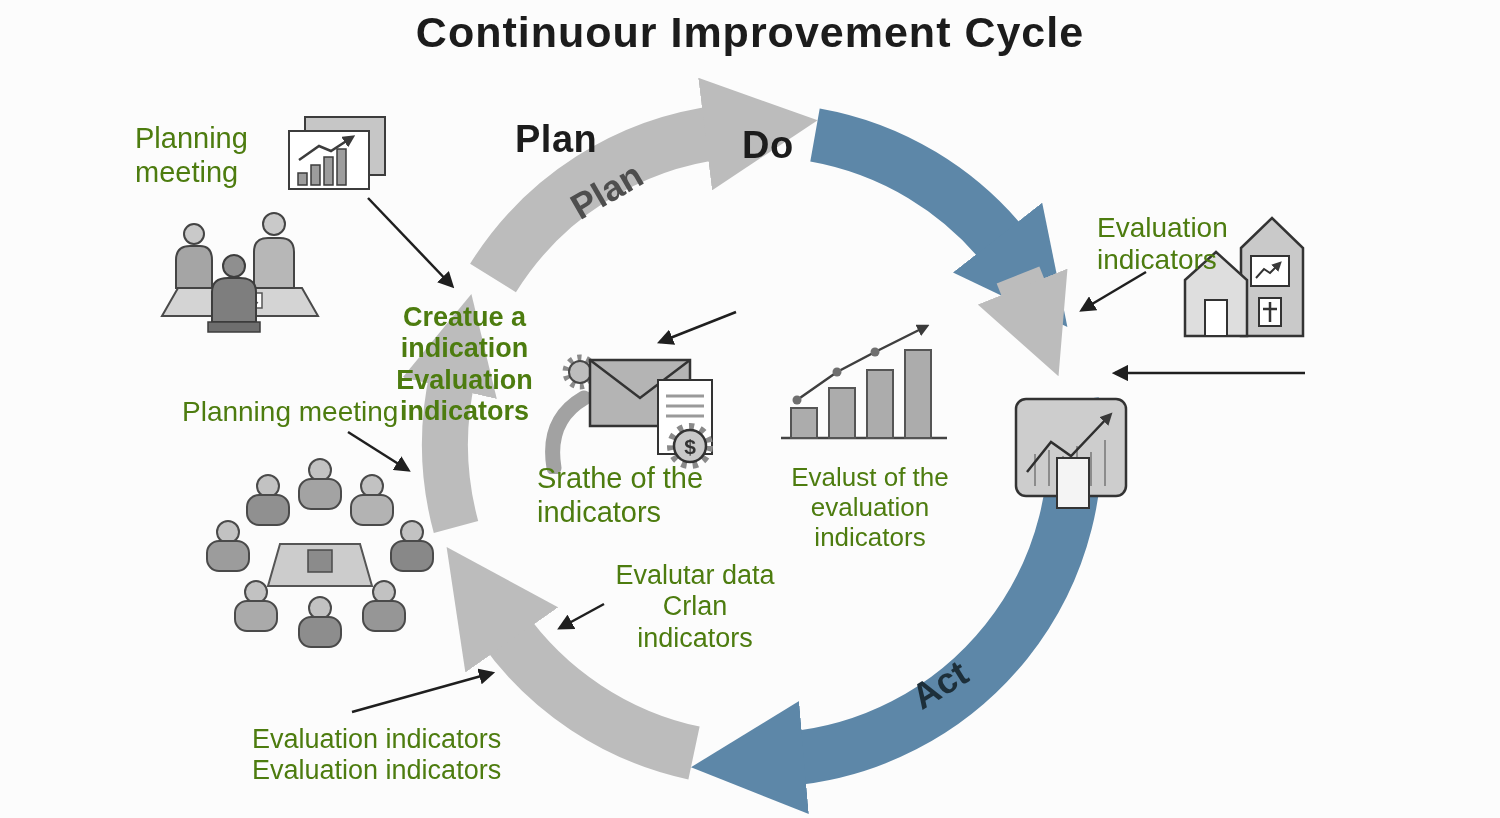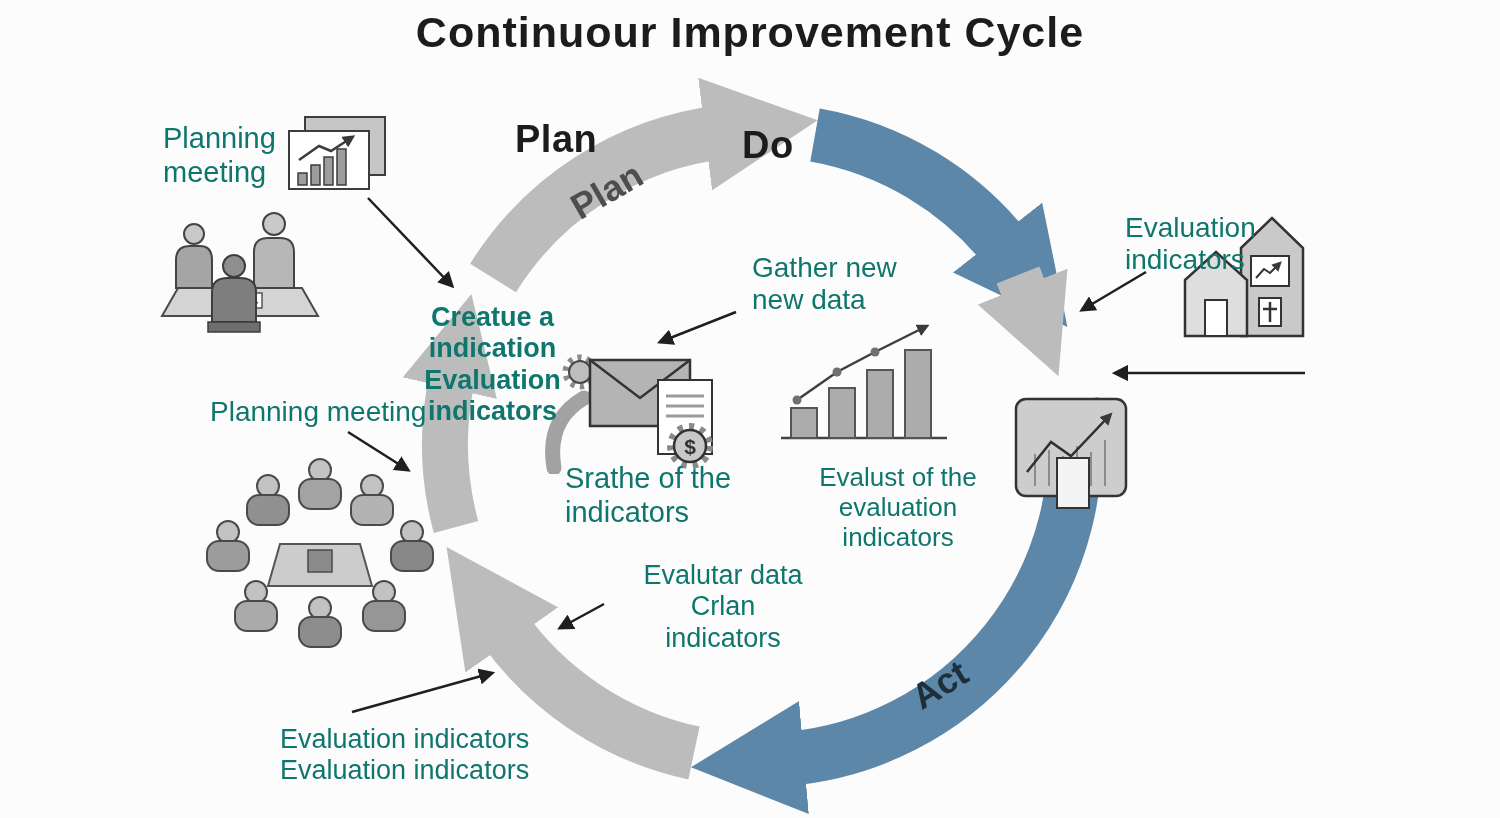--- a/index.html
+++ b/index.html
@@ -3,21 +3,21 @@
 <meta charset="utf-8">
 <style>
   * { margin:0; padding:0; box-sizing:border-box; }
   body { background:#e8e8e8; }
   .canvas {
     position:relative; width:1500px; height:818px;
     background:#fcfcfc; overflow:hidden;
     font-family:"Liberation Sans", sans-serif; color:#1c1c1c;
   }
   .arrows { position:absolute; left:0; top:0; width:1500px; height:818px; }
-  .label { position:absolute; white-space:pre-line; line-height:1.16; font-size:27px; color:#0f766e;margin-left:28px; }
+  .label { position:absolute; white-space:pre-line; line-height:1.16; font-size:27px; color:#4d7c0f; }
   .label.big { font-size:29px; }
   .phase { position:absolute; font-weight:700; font-size:38px; letter-spacing:.5px; }
   .rot { position:absolute; font-weight:700; font-size:36px; text-align:center; }
   .icon-box { position:absolute; }
   .title { position:absolute; left:0; right:0; top:8px; text-align:center;
            font-size:43px; font-weight:700; letter-spacing:1px; }
 </style>
 </head>
 <body>
 
@@ -178,22 +178,20 @@
 
   <div class="rot" style="left:552px; top:170px; width:110px; transform:rotate(-30deg); color:#4e4e4e;">Plan</div>
   <div class="rot" style="left:885px; top:664px; width:110px; transform:rotate(-32deg); color:#1d2f3a;">Act</div>
 
   <div class="label big" style="left:135px; top:122px;">Planning
 meeting</div>
 
   <div class="label" style="left:342px; top:302px; width:245px; text-align:center;font-weight:bold;">Creatue a indication
 Evaluation indicators</div>
 
-  <div class="label" style="left:724px; top:252px; font-size:28px;">Gather new
-new data</div>
 
   <div class="label" style="left:537px; top:462px; font-size:29px;">Srathe of the
 indicators</div>
 
   <div class="label" style="left:786px; top:462px; width:168px; text-align:center; font-size:26px;">Evalust of the
 evaluation
 indicators</div>
 
   <div class="label" style="left:1097px; top:212px; font-size:28px;">Evaluation
 indicators</div>

